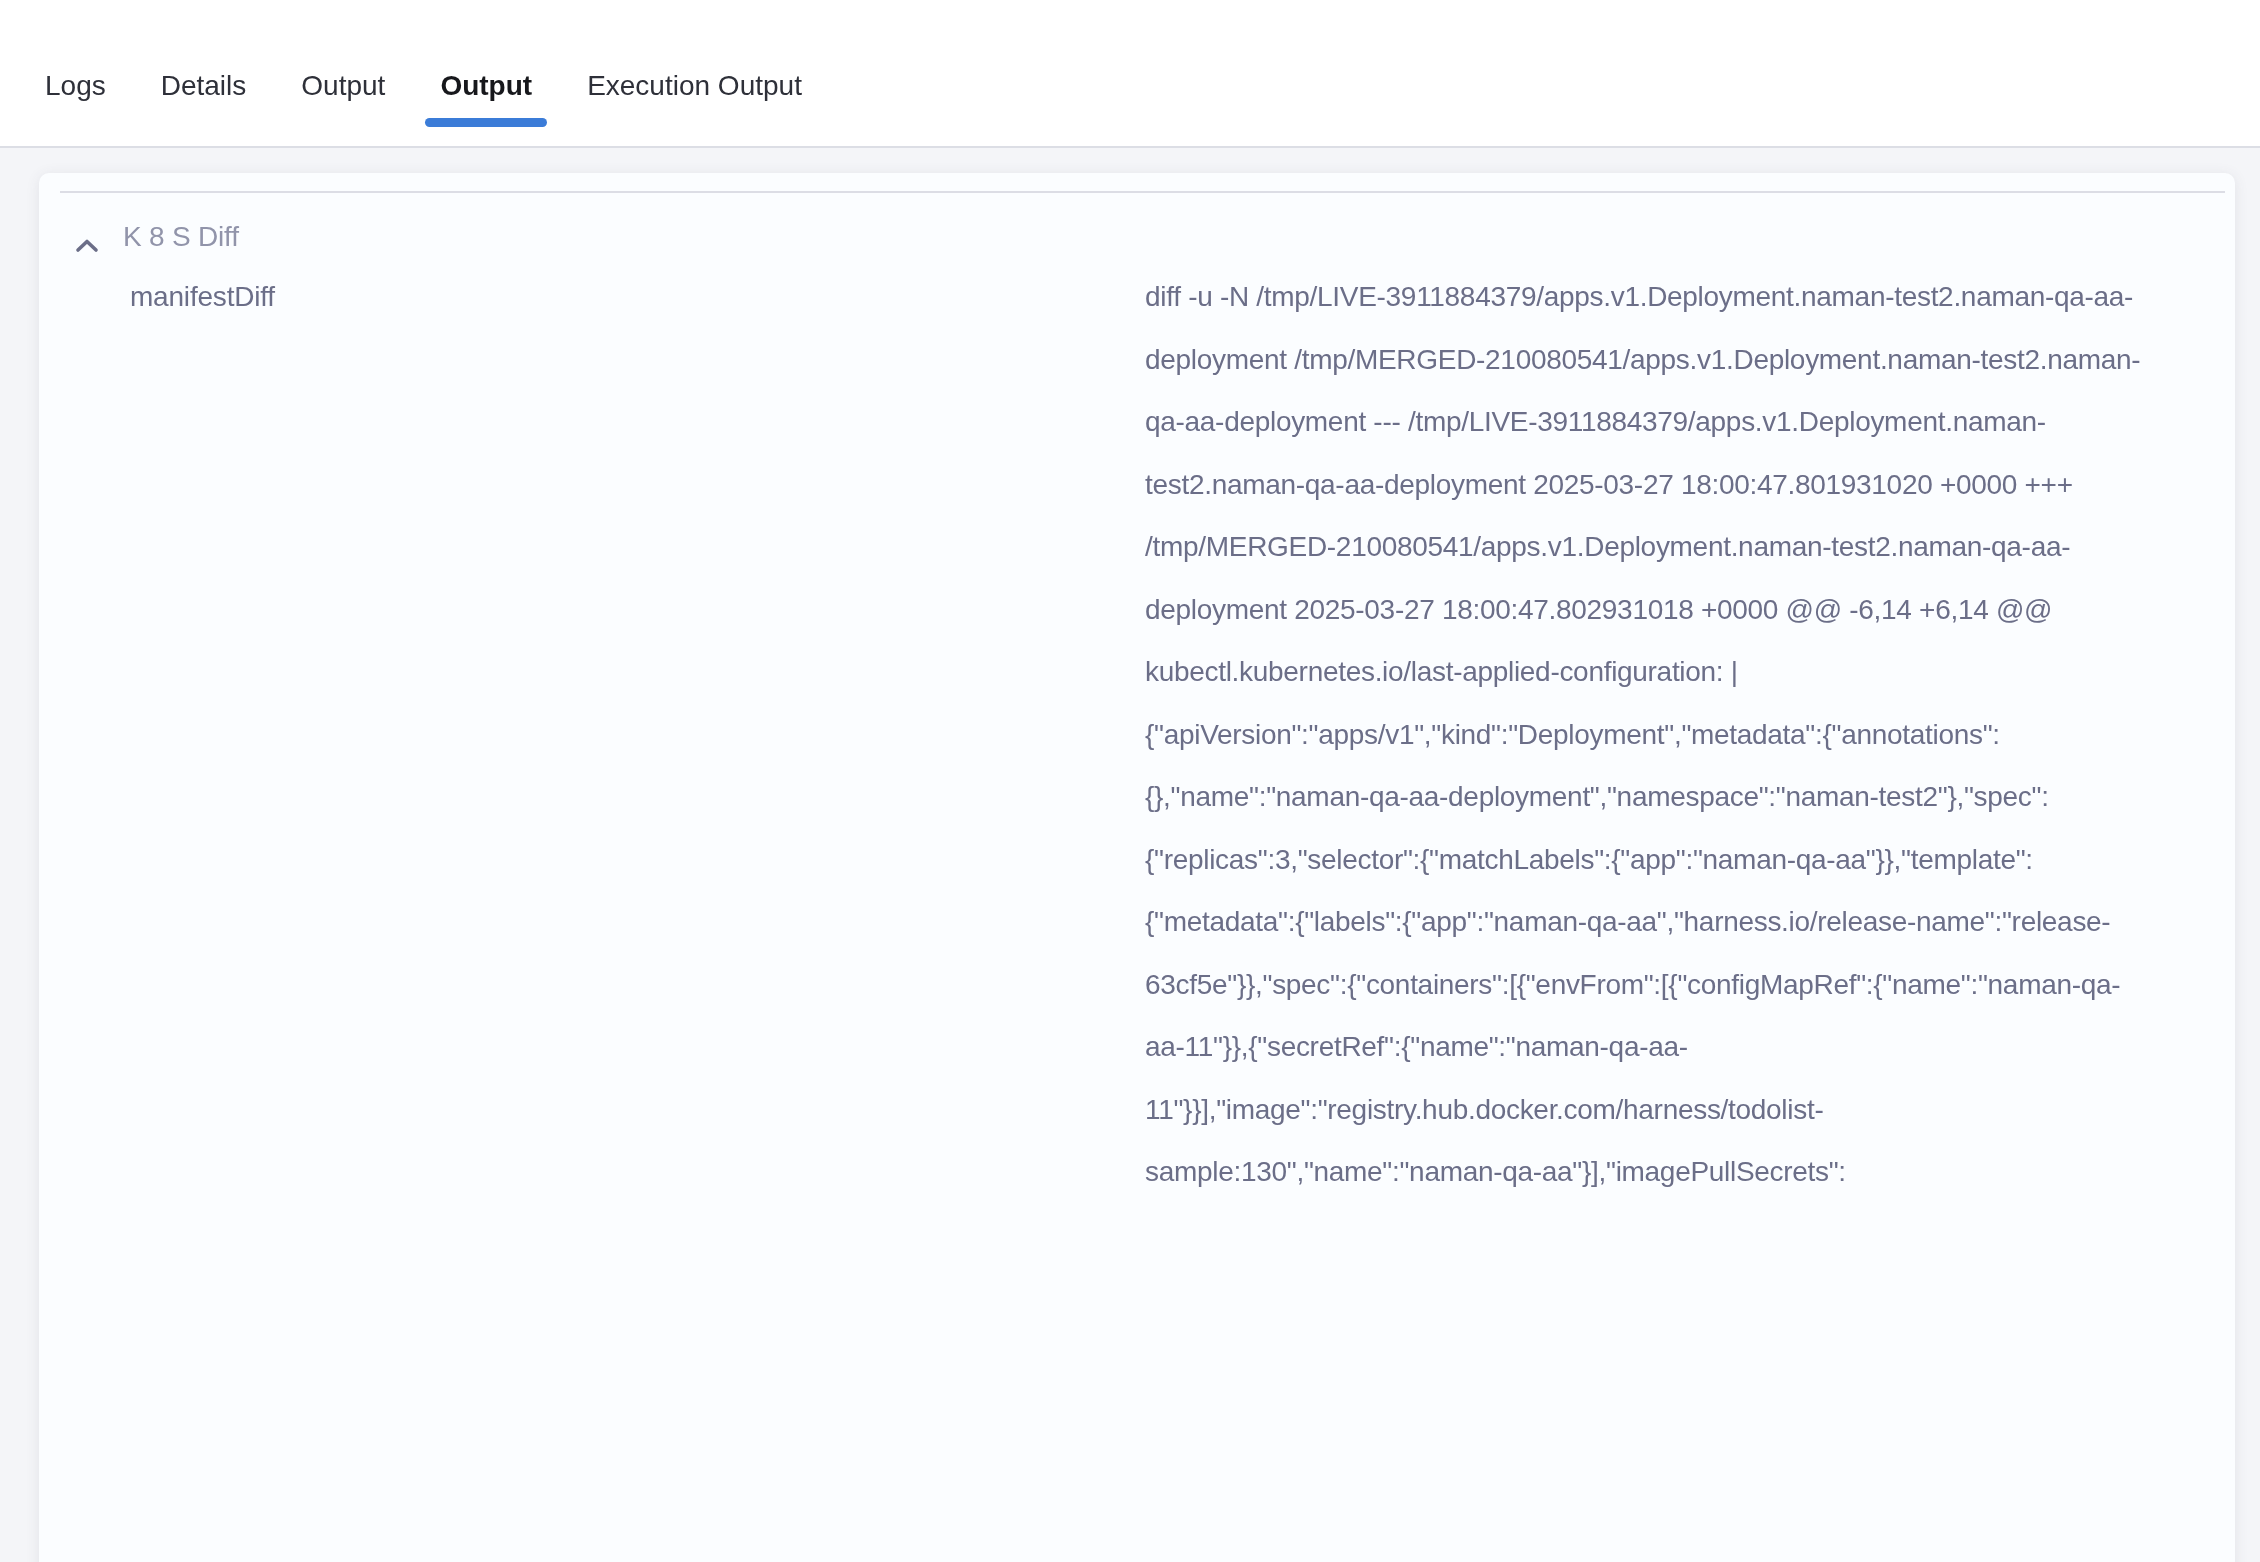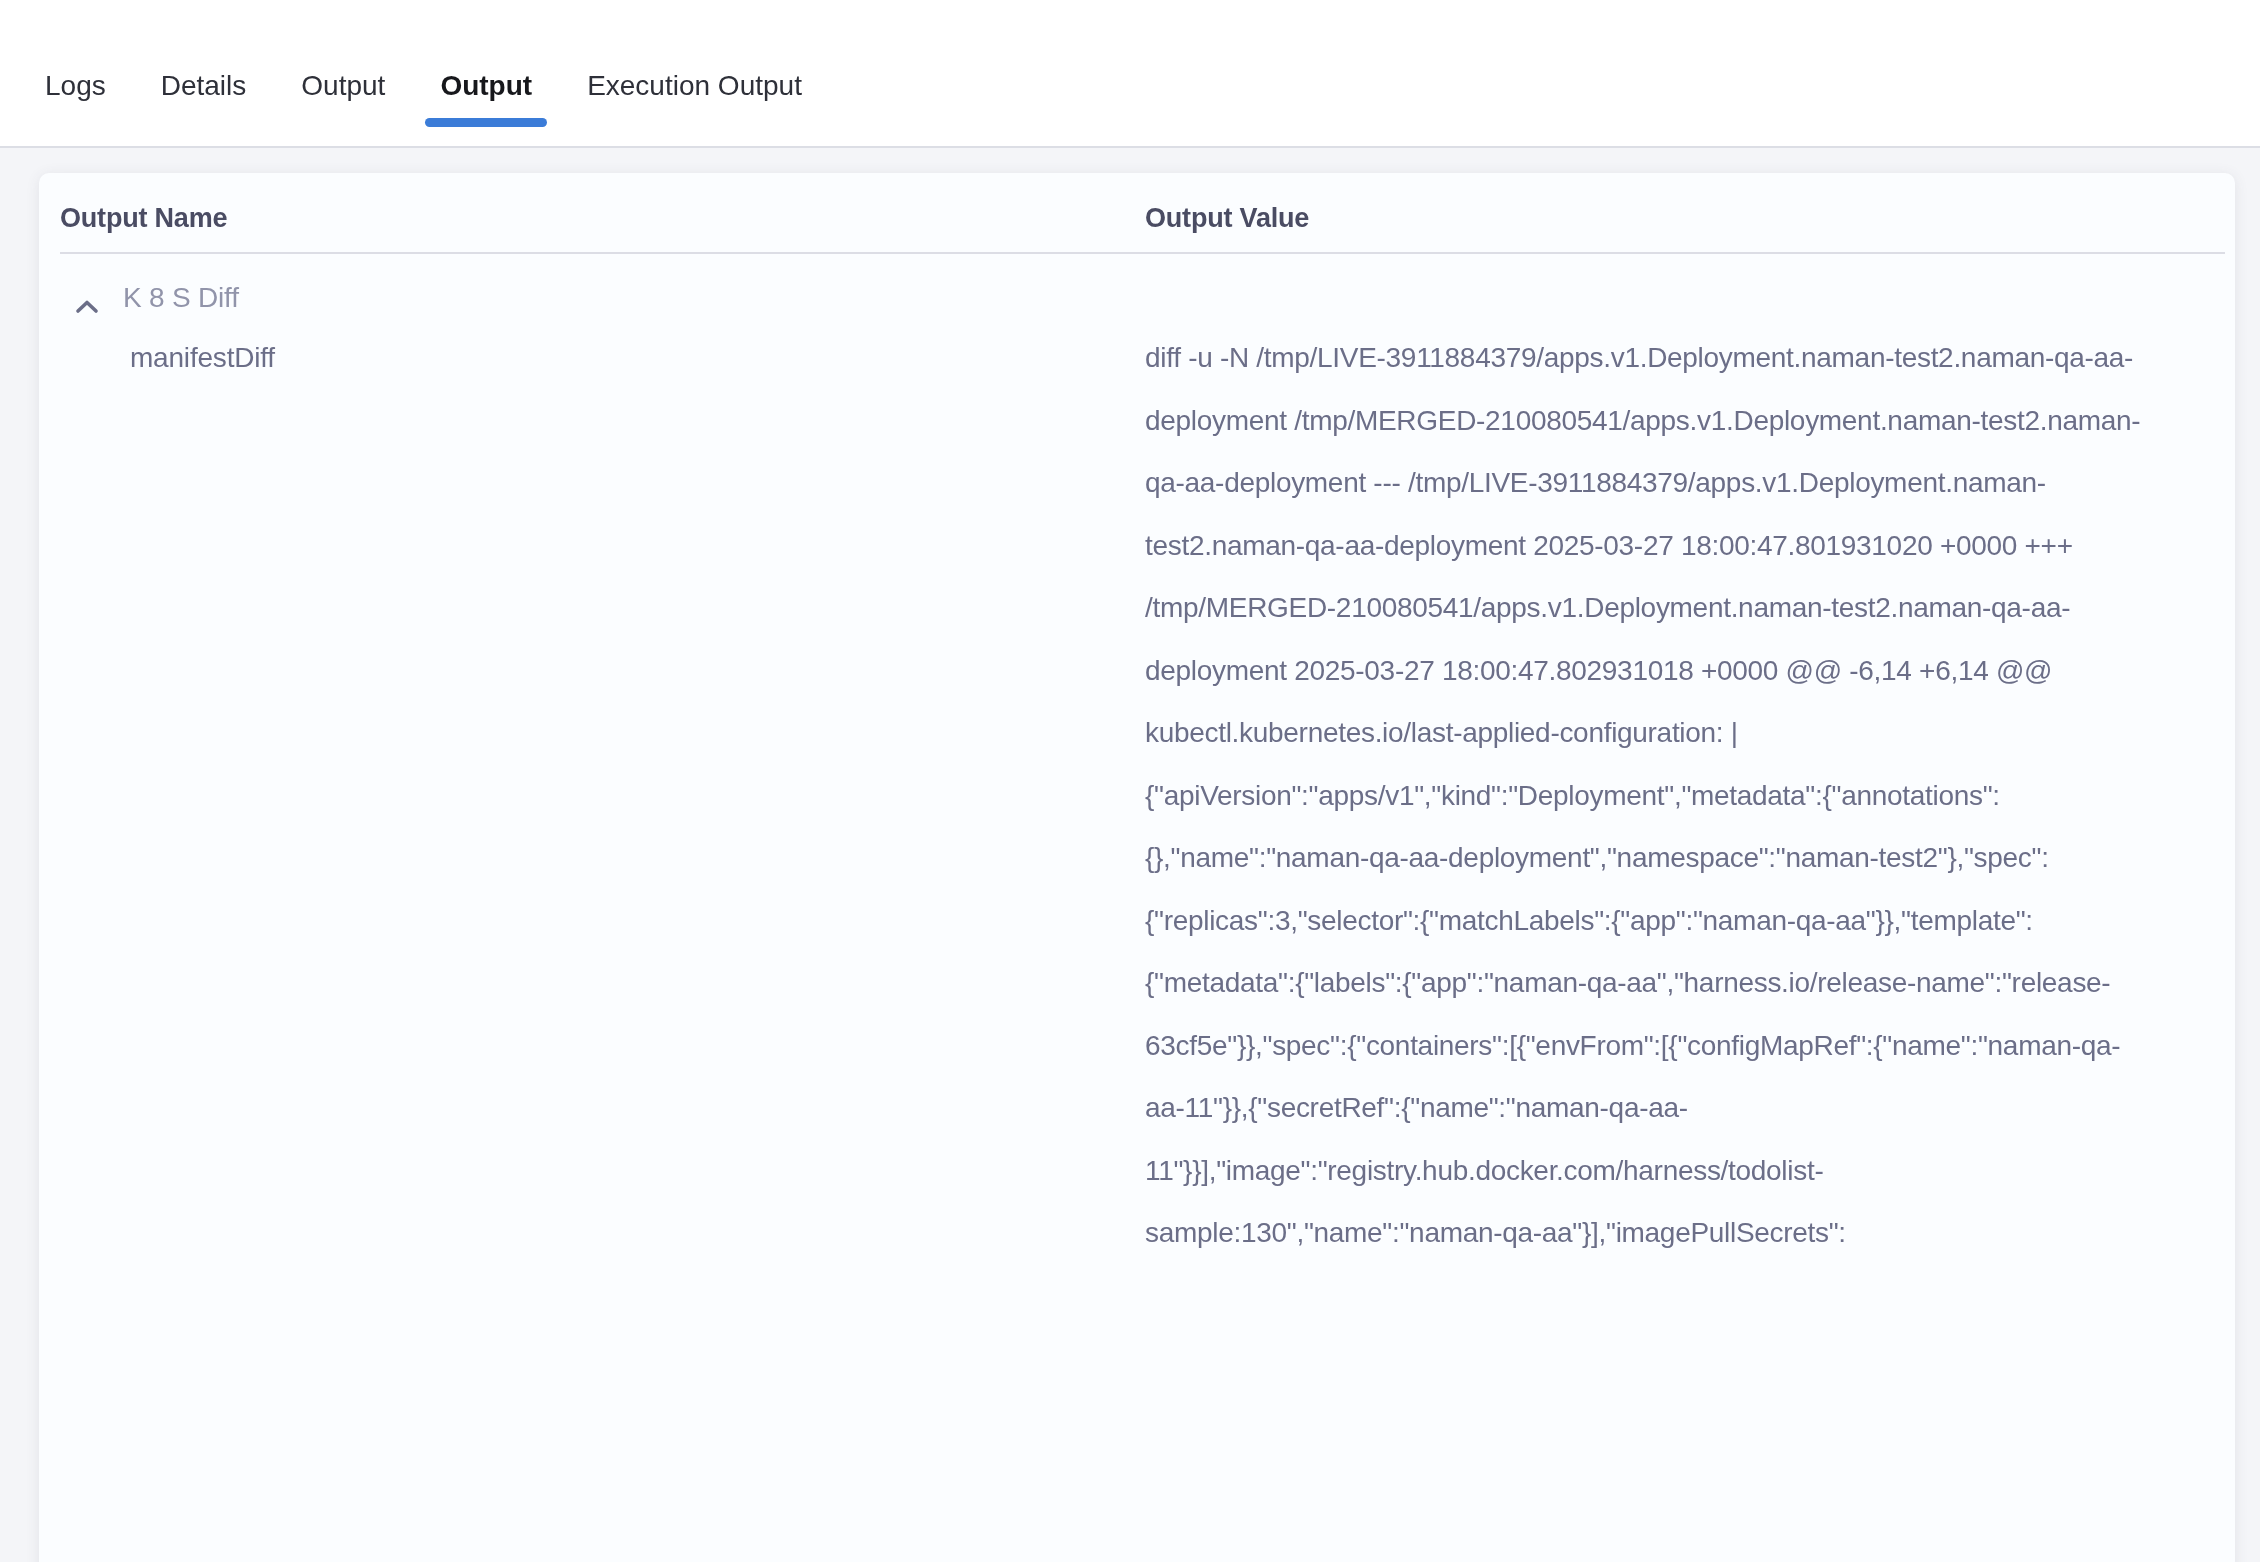--- a/index.html
+++ b/index.html
@@ -118,24 +118,20 @@
 <div class="tabbar">
   <div class="tab">Logs</div>
   <div class="tab">Details</div>
   <div class="tab">Output</div>
   <div class="tab active">Output</div>
   <div class="tab">Execution Output</div>
 </div>
 
 <div class="panel">
 
-  <div class="thead">
-    <div class="th th-name">Output Name</div>
-    <div class="th th-value">Output Value</div>
-  </div>
 
   <div class="head-divider"></div>
 
   <div class="group-row">
     <span class="chevron">
       <svg width="24" height="15" viewBox="0 0 24 15">
         <path d="M3 12 L12 3.5 L21 12" fill="none" stroke="#6b6e88" stroke-width="3.6" stroke-linecap="round" stroke-linejoin="round"></path>
       </svg>
     </span>
     <span class="group-label">K 8 S Diff</span>

